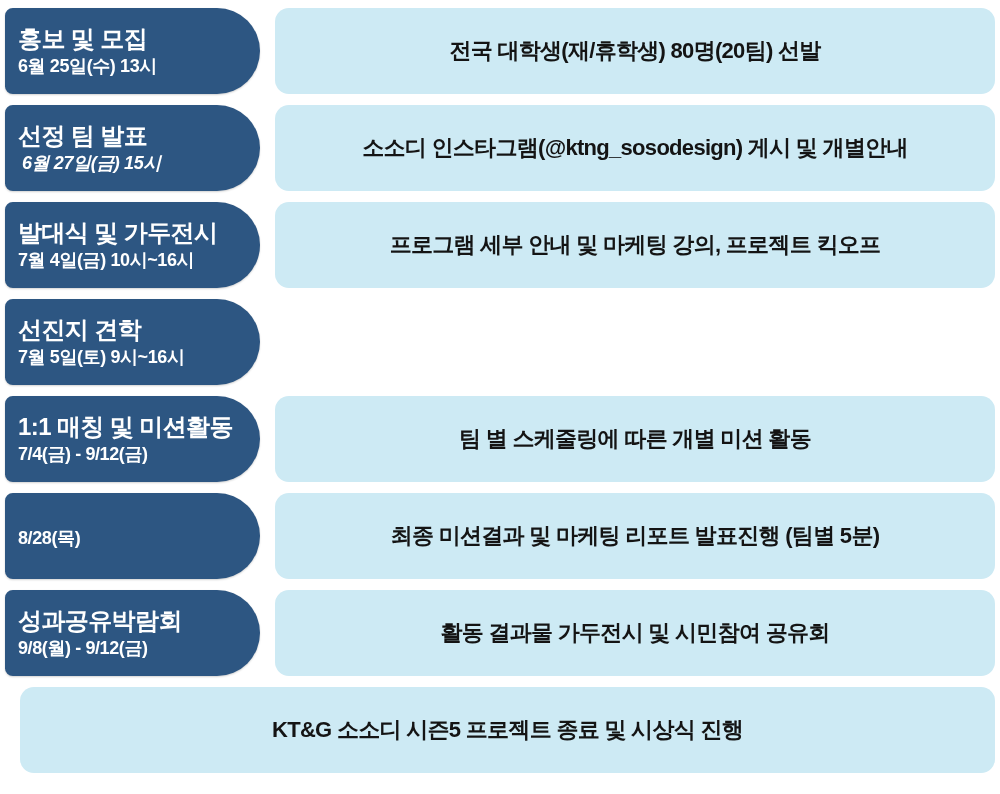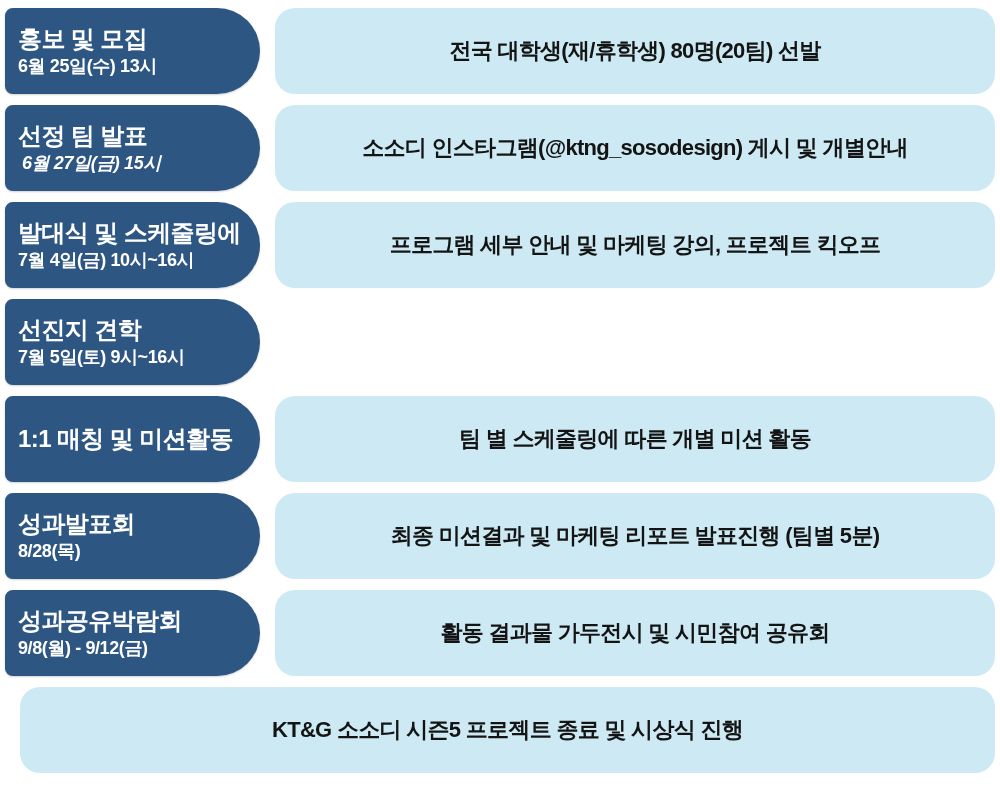--- a/index.html
+++ b/index.html
@@ -78,21 +78,21 @@
 
   
   .col-gap {
     flex: 0 0 15px;
   }
 
   
   .desc-panel {
     flex: 1 1 auto;
     background: #cdeaf4;
-    border-radius: 20px;
+    border-radius: 14px;
     box-sizing: border-box;
     padding: 6px 18px;
     display: flex;
     align-items: center;
     justify-content: center;
     text-align: center;
   }
 
   .desc-text {
     font-size: 22px;
@@ -124,50 +124,50 @@
       <div class="phase-date indent">6월 27일(금) 15시</div>
     </div>
     <div class="col-gap"></div>
     <div class="desc-panel">
       <div class="desc-text">소소디 인스타그램(@ktng_sosodesign) 게시 및 개별안내</div>
     </div>
   </div>
 
   <div class="schedule-row">
     <div class="phase-pill">
-      <div class="phase-title">발대식 및 스케줄링에</div>
+      <div class="phase-title">발대식 및 가두전시</div>
       <div class="phase-date">7월 4일(금) 10시~16시</div>
     </div>
     <div class="col-gap"></div>
     <div class="desc-panel">
       <div class="desc-text">프로그램 세부 안내 및 마케팅 강의, 프로젝트 킥오프</div>
     </div>
   </div>
 
   <div class="schedule-row">
     <div class="phase-pill">
       <div class="phase-title">선진지 견학</div>
       <div class="phase-date">7월 5일(토) 9시~16시</div>
     </div>
     <div class="col-gap"></div>
   </div>
 
   <div class="schedule-row">
     <div class="phase-pill">
       <div class="phase-title">1:1 매칭 및 미션활동</div>
+      <div class="phase-date">7/4(금) - 9/12(금)</div>
     </div>
     <div class="col-gap"></div>
     <div class="desc-panel">
       <div class="desc-text">팀 별 스케줄링에 따른 개별 미션 활동</div>
     </div>
   </div>
 
   <div class="schedule-row">
     <div class="phase-pill">
-      <div class="phase-title">성과발표회</div>
       <div class="phase-date">8/28(목)</div>
     </div>
     <div class="col-gap"></div>
     <div class="desc-panel">
       <div class="desc-text">최종 미션결과 및 마케팅 리포트 발표진행 (팀별 5분)</div>
     </div>
   </div>
 
   <div class="schedule-row">
     <div class="phase-pill">

